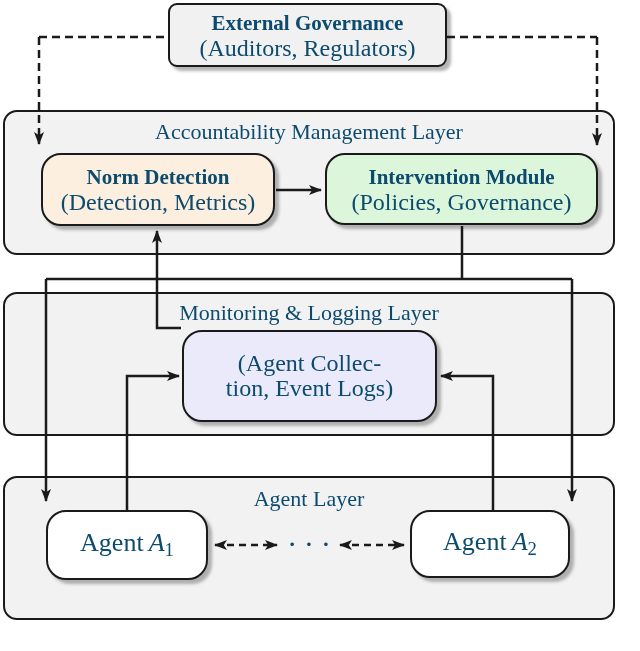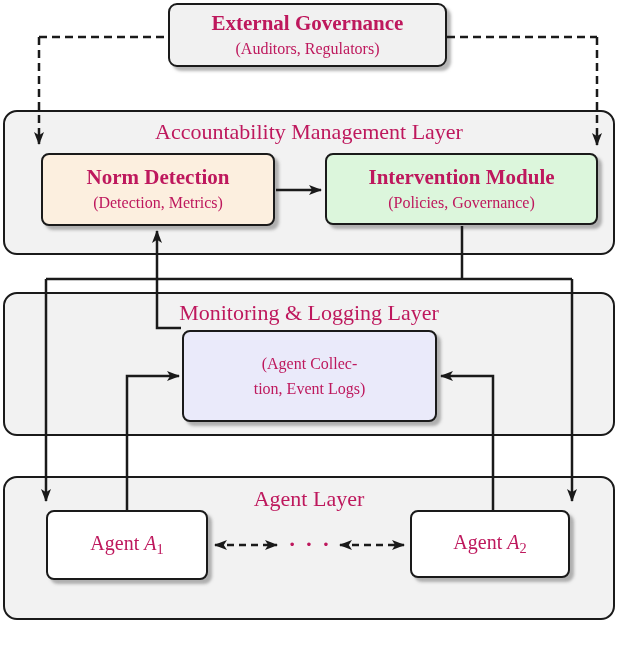--- a/index.html
+++ b/index.html
@@ -1,52 +1,52 @@
 <!DOCTYPE html>
 <html><head>
 <meta charset="utf-8">
 <style>
   html,body{margin:0;padding:0;background:#ffffff;}
   .canvas{
     position:relative;
     width:640px;height:651px;
     background:#ffffff;
     font-family:"Liberation Serif","DejaVu Serif",serif;
-    color:#be185d;
+    color:#0c4a6e;
     overflow:hidden;
   }
   .wires{position:absolute;left:0;top:0;width:640px;height:651px;pointer-events:none;z-index:5;}
   .layer{
     position:absolute;
     box-sizing:border-box;
     background:#f2f2f2;
     border:2.5px solid #1a1a1a;
     border-radius:14px;
     z-index:1;
   }
   .layer-title{
     text-align:center;
     font-size:22px;
     line-height:26px;
   }
   .node-box{
     position:absolute;
     box-sizing:border-box;
     border:2.5px solid #1a1a1a;
-    border-radius:8px;
+    border-radius:20px;
     box-shadow:4px 4px 3px rgba(110,110,110,0.5);
     display:flex;flex-direction:column;
     align-items:center;justify-content:center;
     text-align:center;
     z-index:3;
     background:#fff;
   }
   .box-title{font-weight:bold;font-size:21px;line-height:26px;}
-  .box-sub{font-size:16px;line-height:25px;}
-  .agent-label{font-size:20px;}
+  .box-sub{font-size:24px;line-height:25px;}
+  .agent-label{font-size:26px;}
   .mvar{font-style:italic;}
   sub{font-size:0.72em;vertical-align:-0.28em;}
   .ellipsis{
     position:absolute;
     font-size:22px;
     font-weight:bold;
     letter-spacing:2px;
     z-index:4;
     text-align:center;
   }

